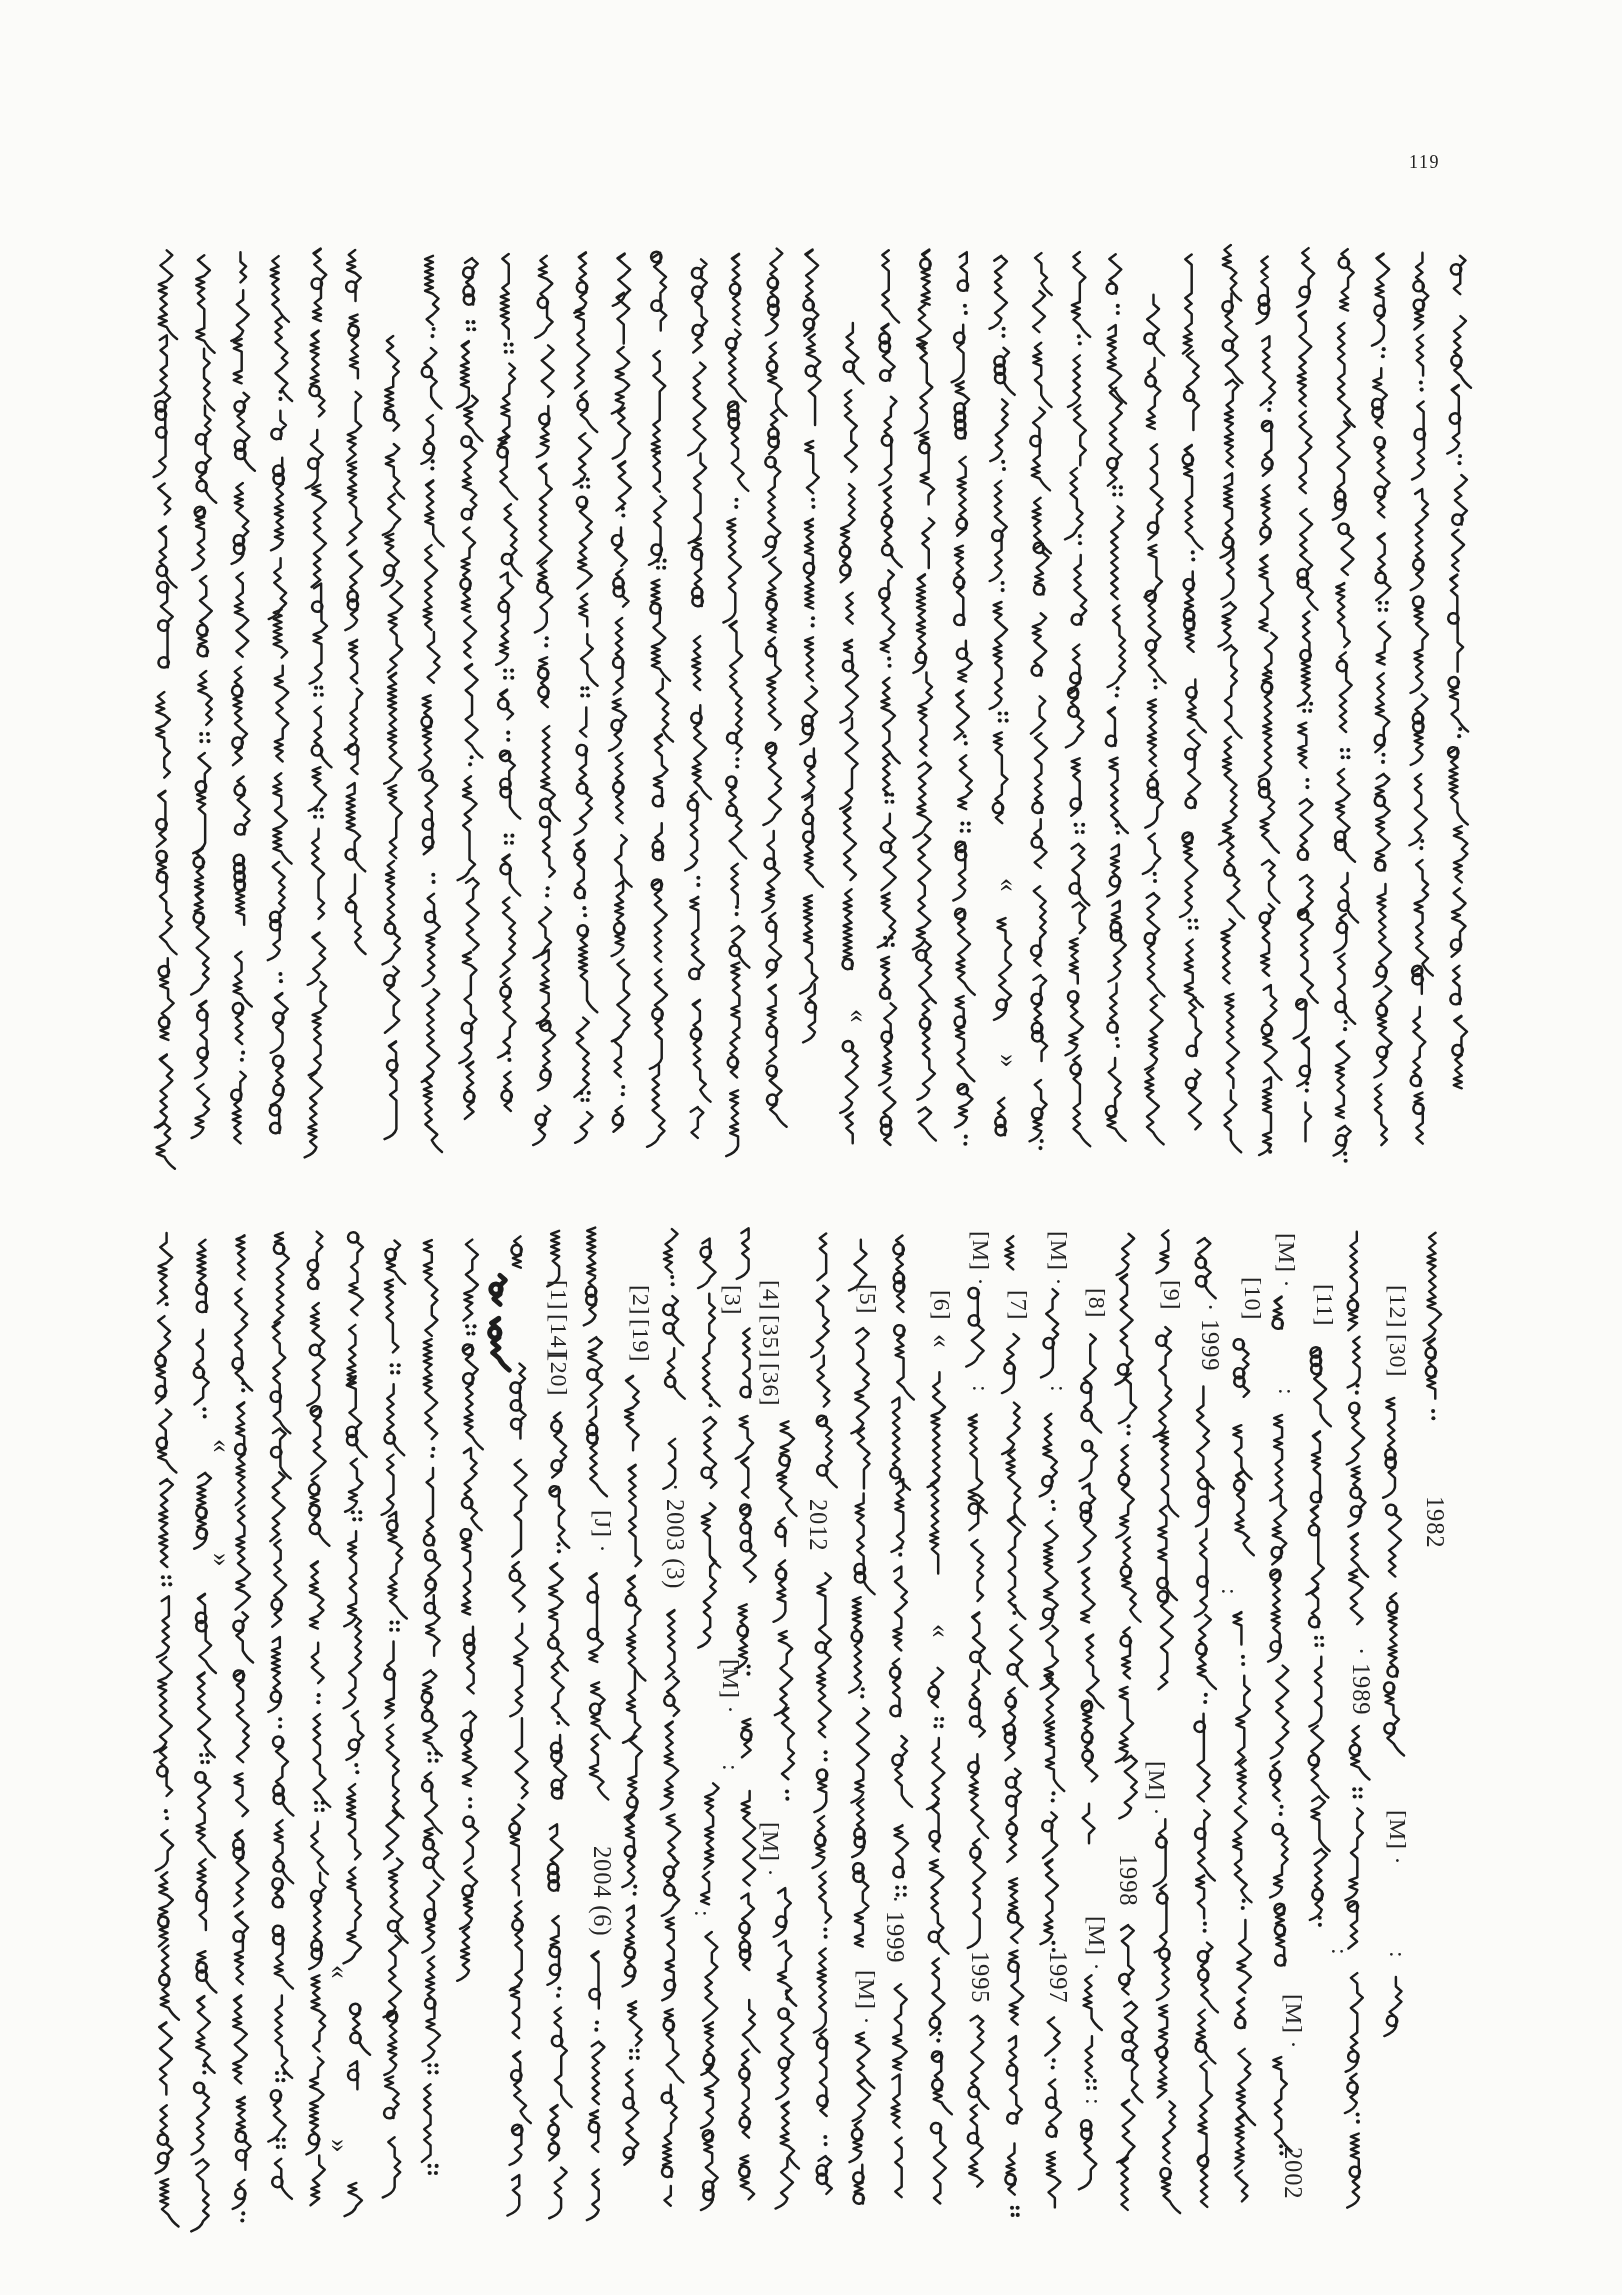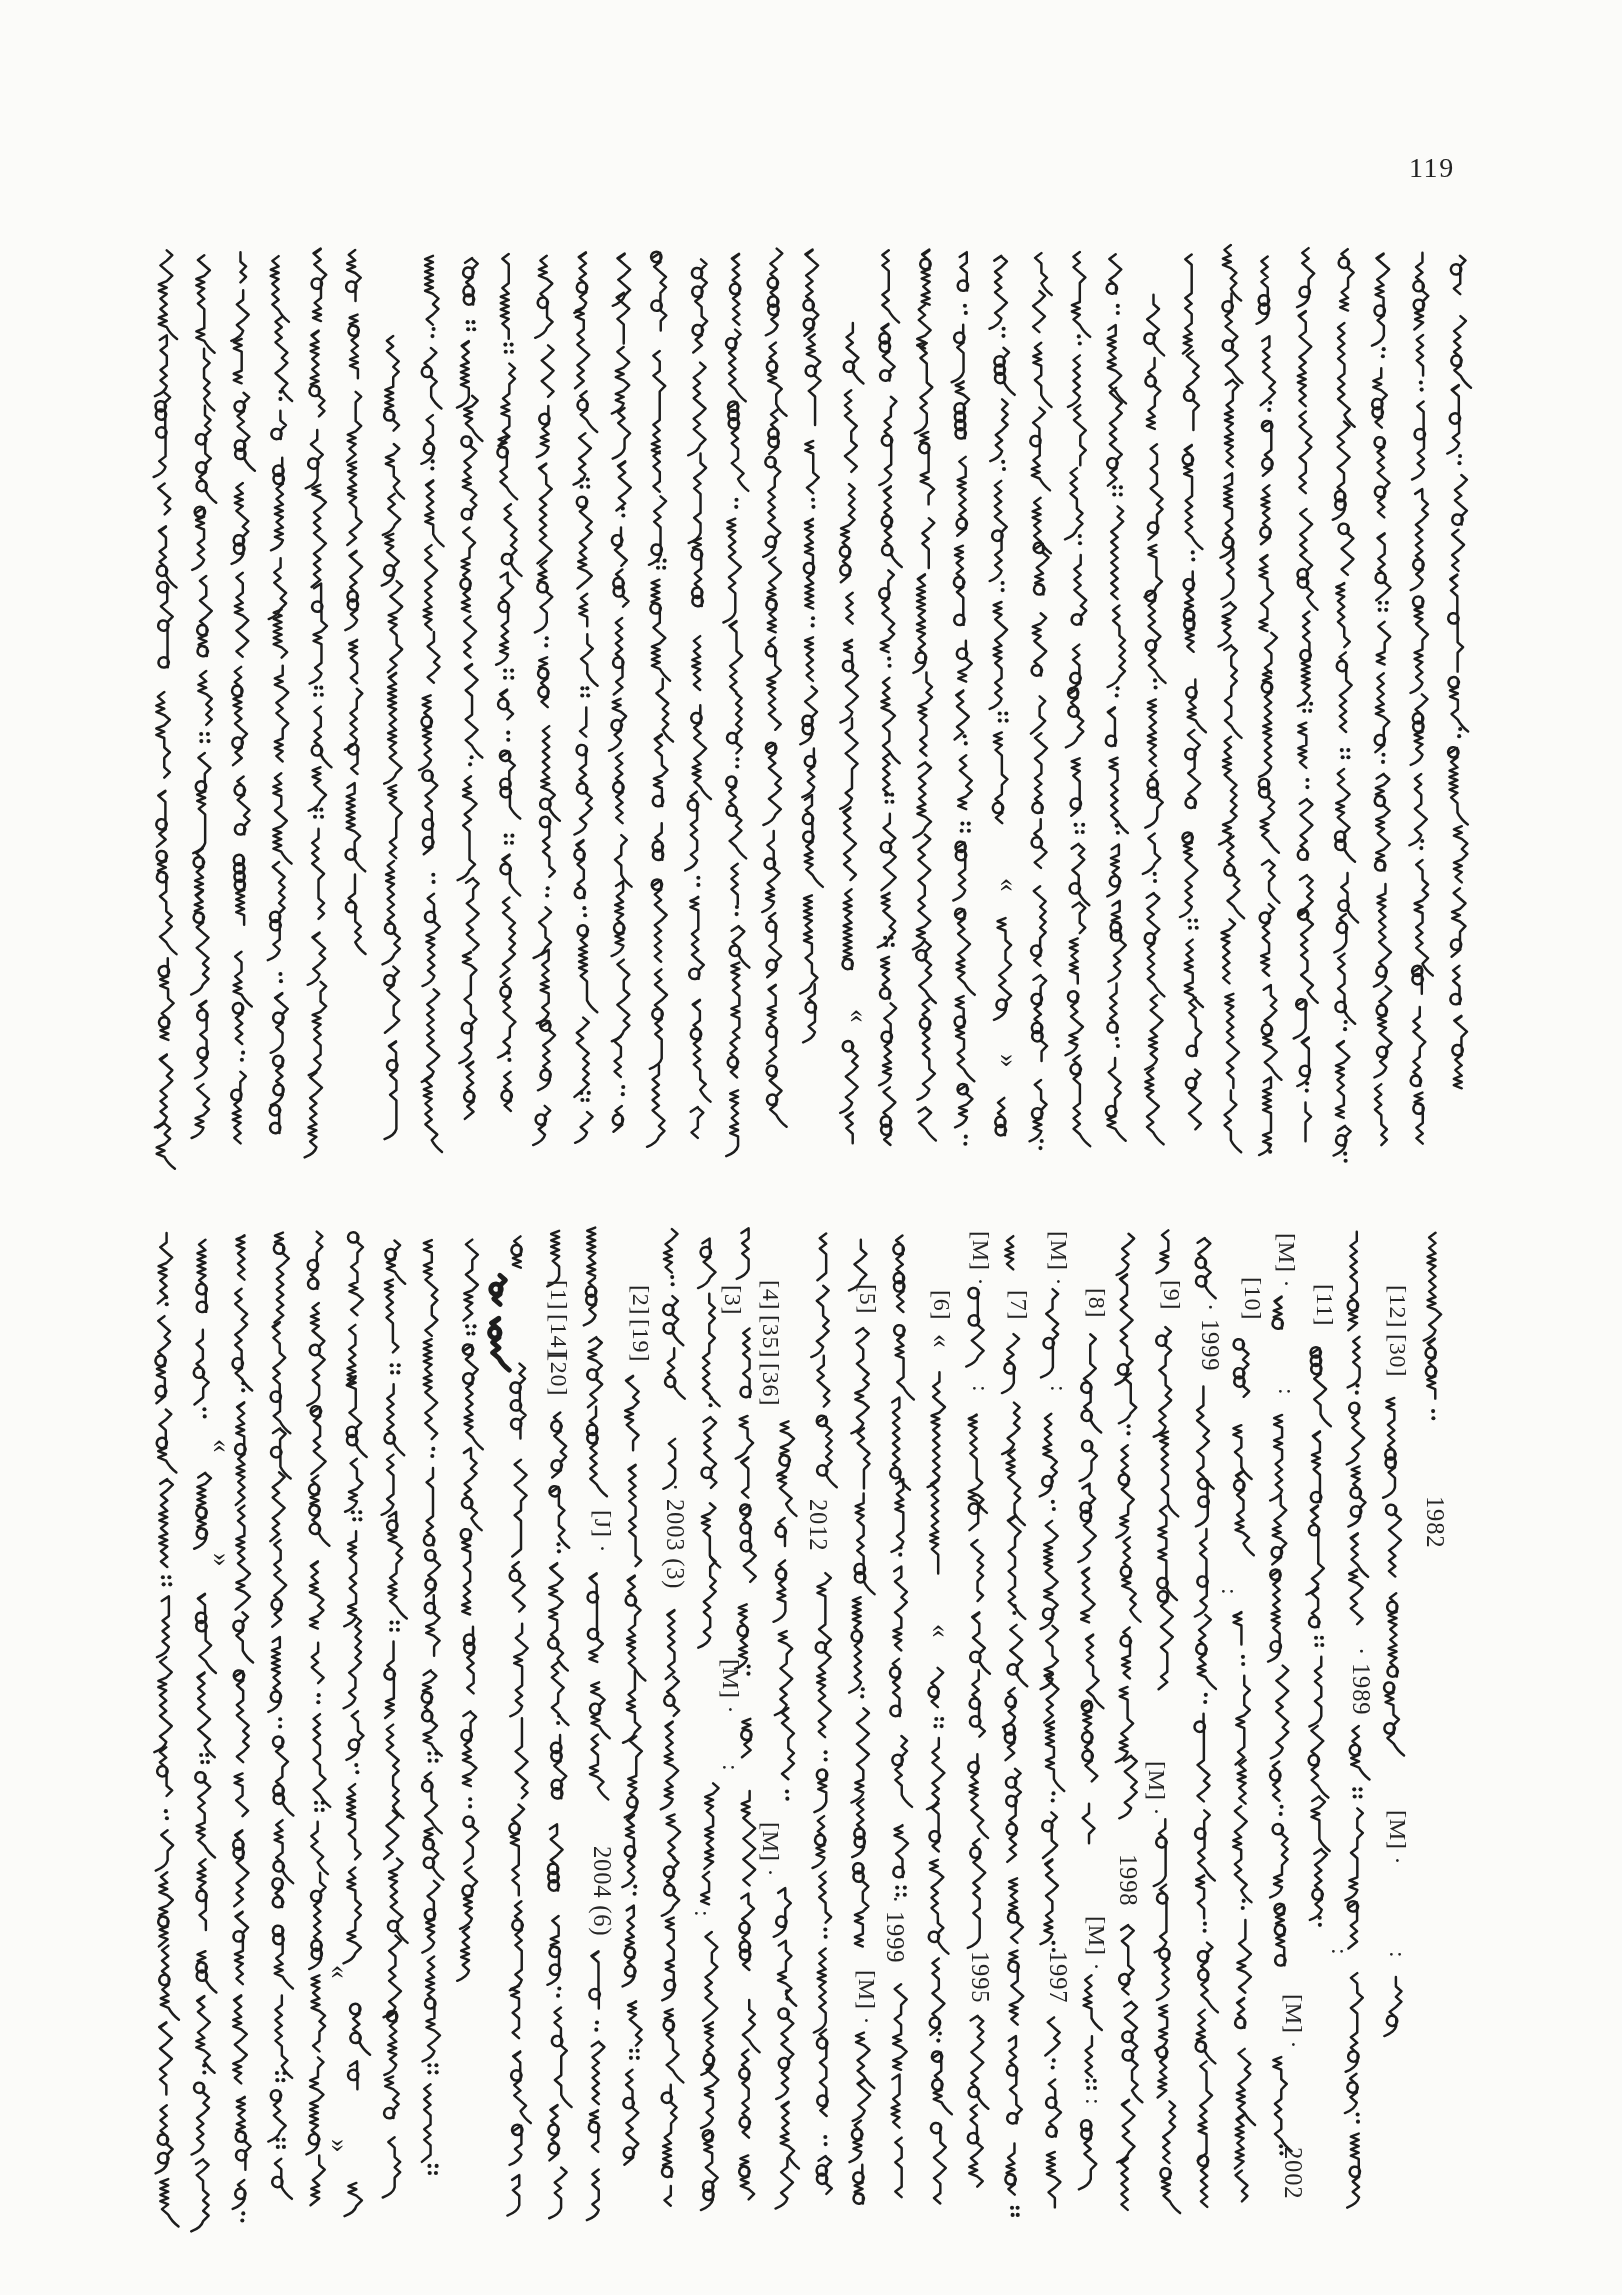--- a/index.html
+++ b/index.html
@@ -7,21 +7,21 @@
     position:relative;
     width:1623px;height:2295px;
     background:#fbfbf9;
     overflow:hidden;
     font-family:"Liberation Serif", serif;
   }
   .page-number{
     position:absolute;
     left:1409px;top:152px;
     width:48px;
-    font-size:28px;
+    font-size:18px;
     letter-spacing:1.6px;
     color:#222;
     font-family:"Liberation Serif", serif;
   }
   #scriptLayer{position:absolute;left:0;top:0;}
   .tok{
     position:absolute;
     transform-origin:0 0;
     white-space:pre;
     font-family:"Liberation Serif", serif;

